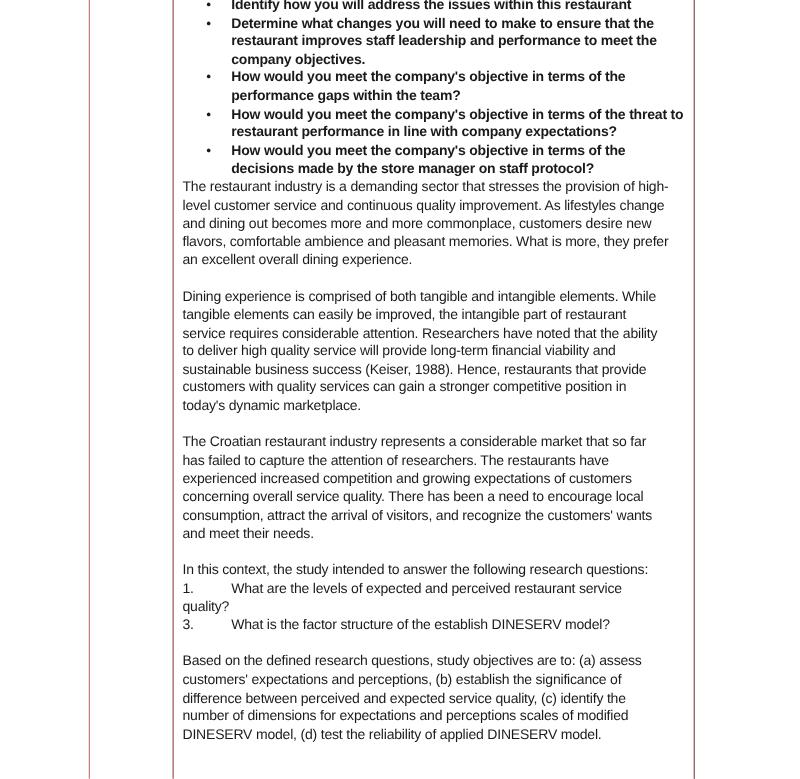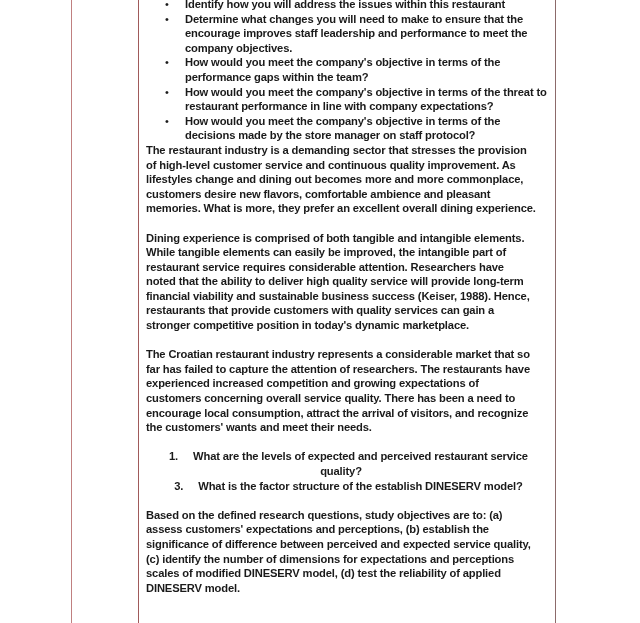--- a/index.html
+++ b/index.html
@@ -65,31 +65,29 @@
     .bullets li .bullet {
       position: absolute;
       left: 19px;
       top: 0;
       font-weight: normal;
       font-size: 11px;
     }
     .para {
       margin: 0 0 14.6px 0;
       padding-right: 20px;
-      font-weight: bold;
     }
     .rq-list {
       margin: 0;
       padding: 0;
       list-style: none;
     }
     .rq-item {
       position: relative;
       text-indent: -0px;
-      text-align: center;
     }
     .rq-num {
       display: inline-block;
       width: 39px;
     }
   </style>
 </head>
 <body>
 
 <div class="table-frame">
@@ -97,41 +95,42 @@
   <div class="right-border-shadow"></div>
 
   <div class="content-cell">
     <ul class="bullets">
       <li>
         <span class="bullet">•</span>
         <span>Identify how you will address the issues within this restaurant</span>
       </li>
       <li>
         <span class="bullet">•</span>
-        <span>Determine what changes you will need to make to ensure that the encourage improves staff leadership and performance to meet the company objectives.</span>
+        <span>Determine what changes you will need to make to ensure that the restaurant improves staff leadership and performance to meet the company objectives.</span>
       </li>
       <li>
         <span class="bullet">•</span>
         <span>How would you meet the company's objective in terms of the performance gaps within the team?</span>
       </li>
       <li>
         <span class="bullet">•</span>
         <span>How would you meet the company's objective in terms of the threat to restaurant performance in line with company expectations?</span>
       </li>
       <li>
         <span class="bullet">•</span>
         <span>How would you meet the company's objective in terms of the decisions made by the store manager on staff protocol?</span>
       </li>
     </ul>
 
     <p class="para">The restaurant industry is a demanding sector that stresses the provision of high-level customer service and continuous quality improvement. As lifestyles change and dining out becomes more and more commonplace, customers desire new flavors, comfortable ambience and pleasant memories. What is more, they prefer an excellent overall dining experience.</p>
     <p class="para">Dining experience is comprised of both tangible and intangible elements. While tangible elements can easily be improved, the intangible part of restaurant service requires considerable attention. Researchers have noted that the ability to deliver high quality service will provide long-term financial viability and sustainable business success (Keiser, 1988). Hence, restaurants that provide customers with quality services can gain a stronger competitive position in today's dynamic marketplace.</p>
     <p class="para">The Croatian restaurant industry represents a considerable market that so far has failed to capture the attention of researchers. The restaurants have experienced increased competition and growing expectations of customers concerning overall service quality. There has been a need to encourage local consumption, attract the arrival of visitors, and recognize the customers' wants and meet their needs.</p>
 
     <div class="para">
+      <div>In this context, the study intended to answer the following research questions:</div>
       <div class="rq-list">
         <div class="rq-item">
           <span class="rq-num">1.</span><span>What are the levels of expected and perceived restaurant service quality?</span>
         </div>
         <div class="rq-item">
           <span class="rq-num">3.</span><span>What is the factor structure of the establish DINESERV model?</span>
         </div>
       </div>
     </div>
 

